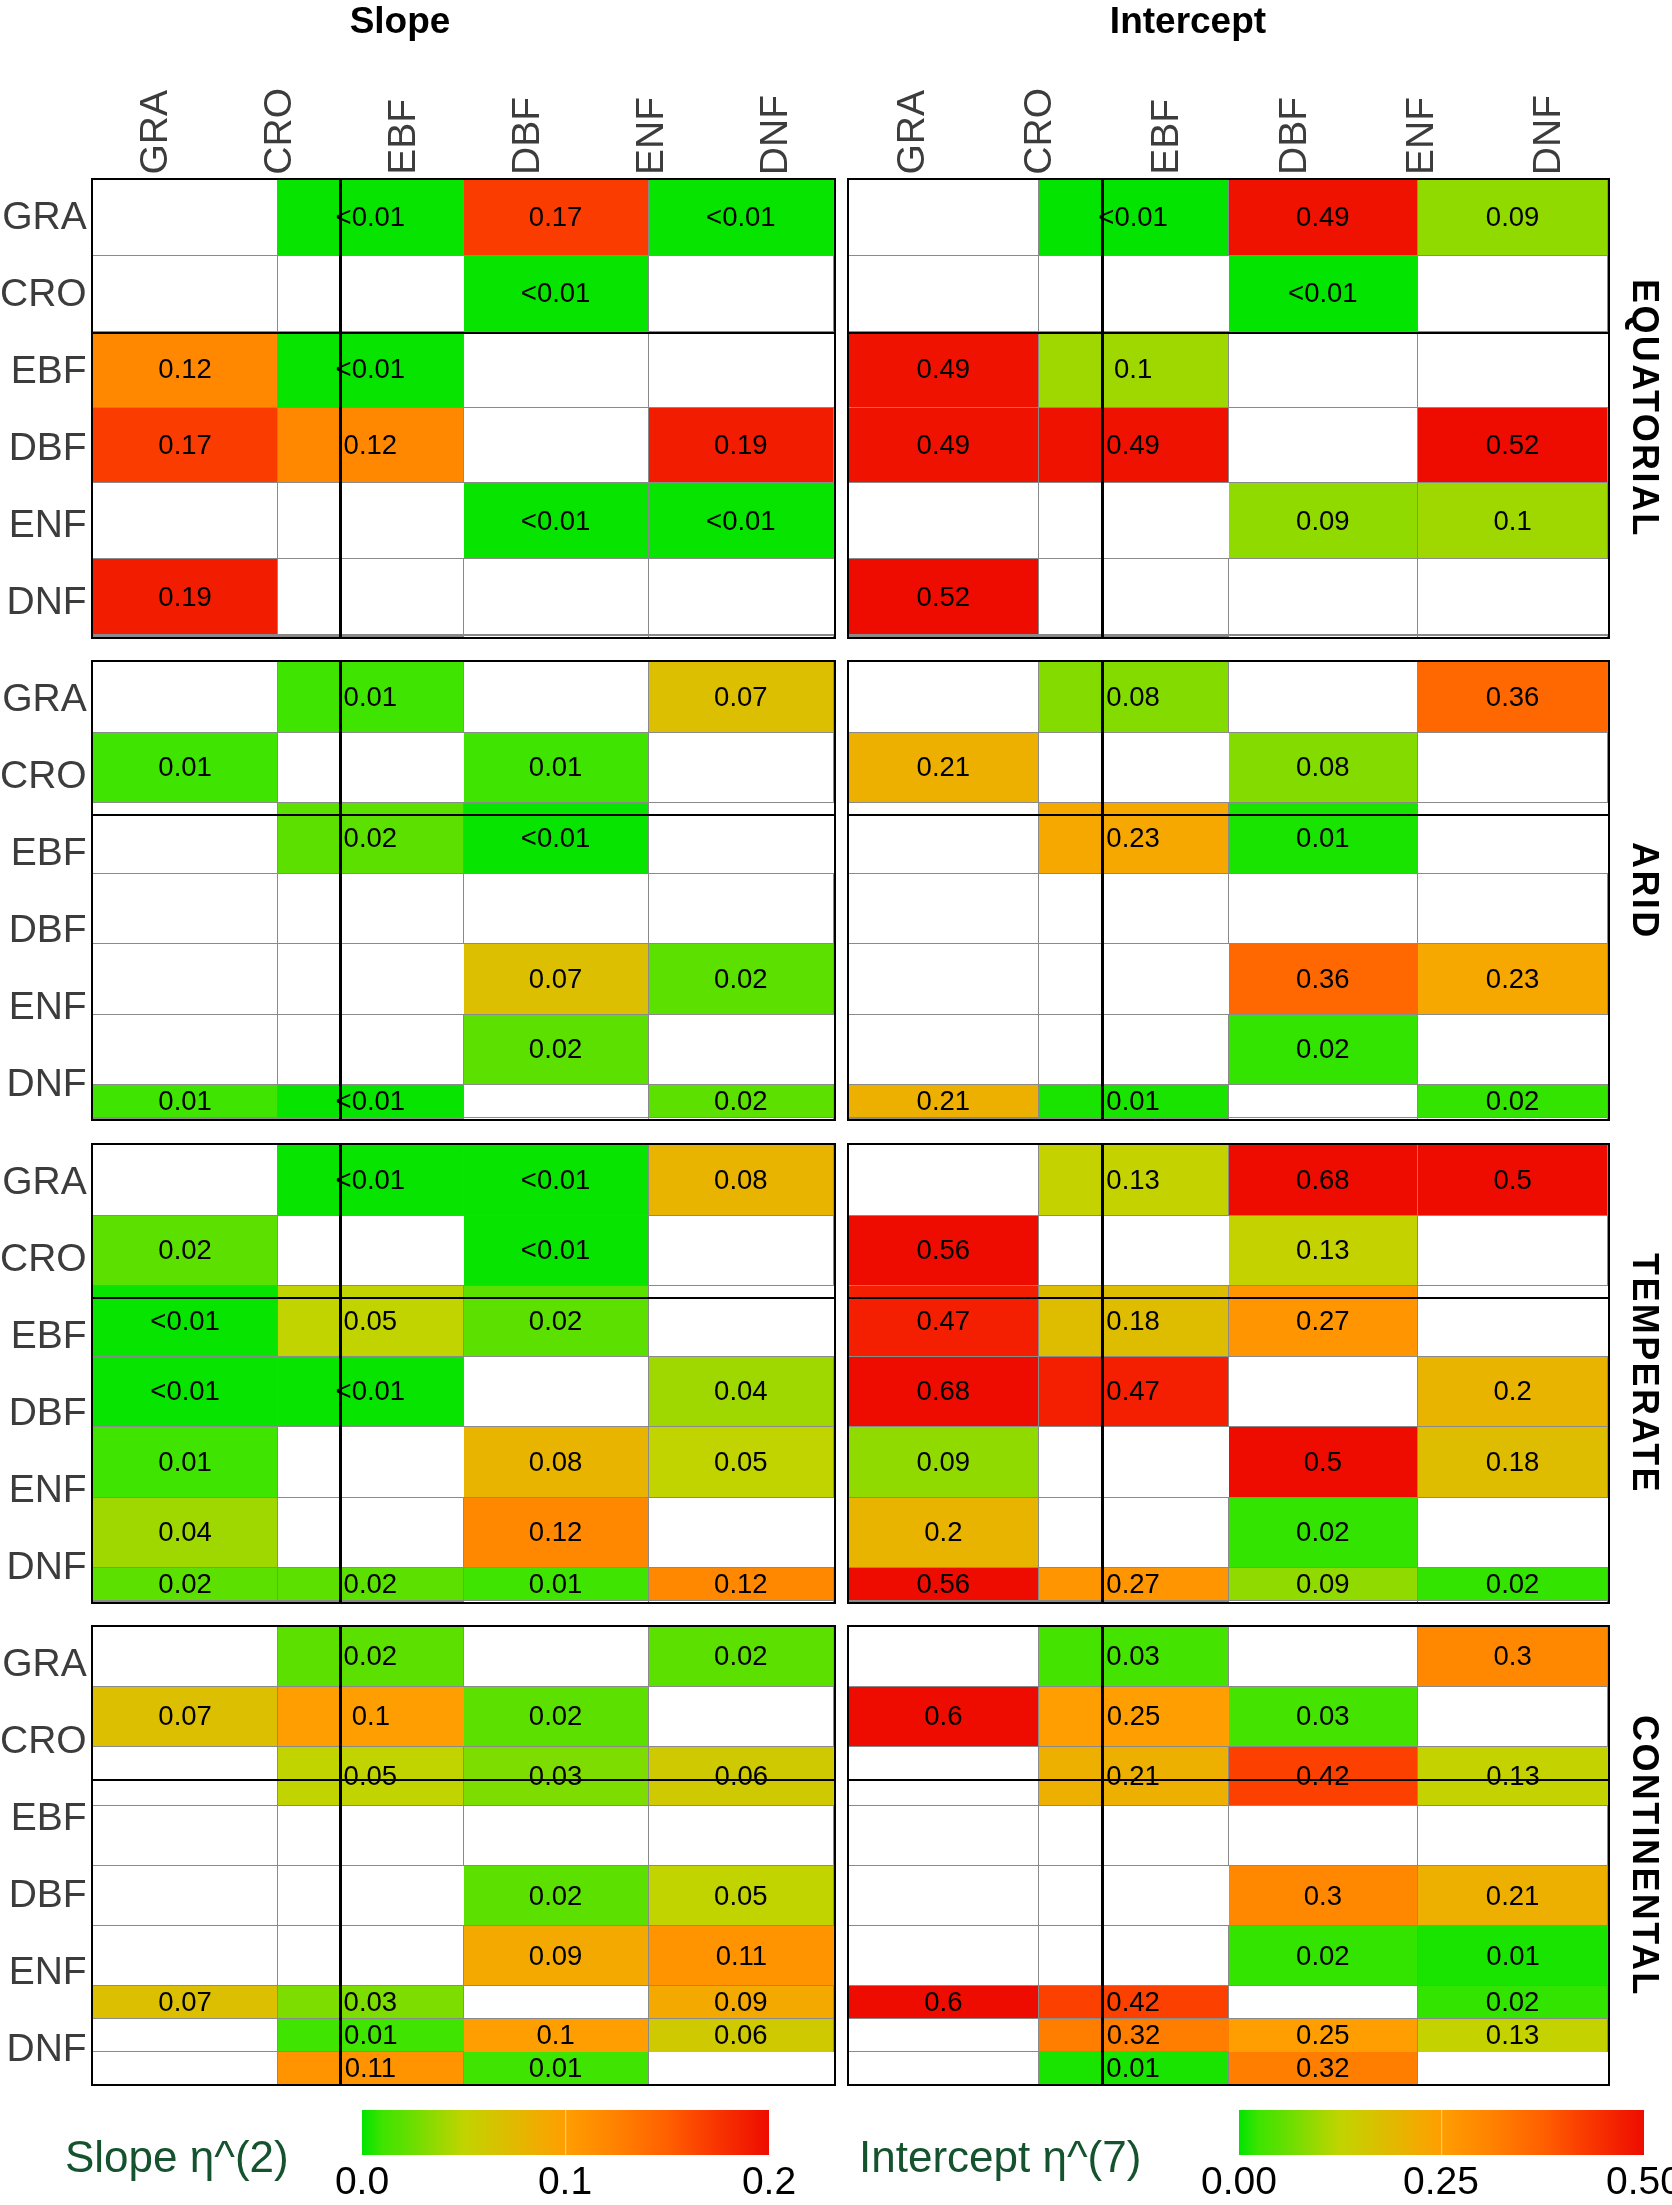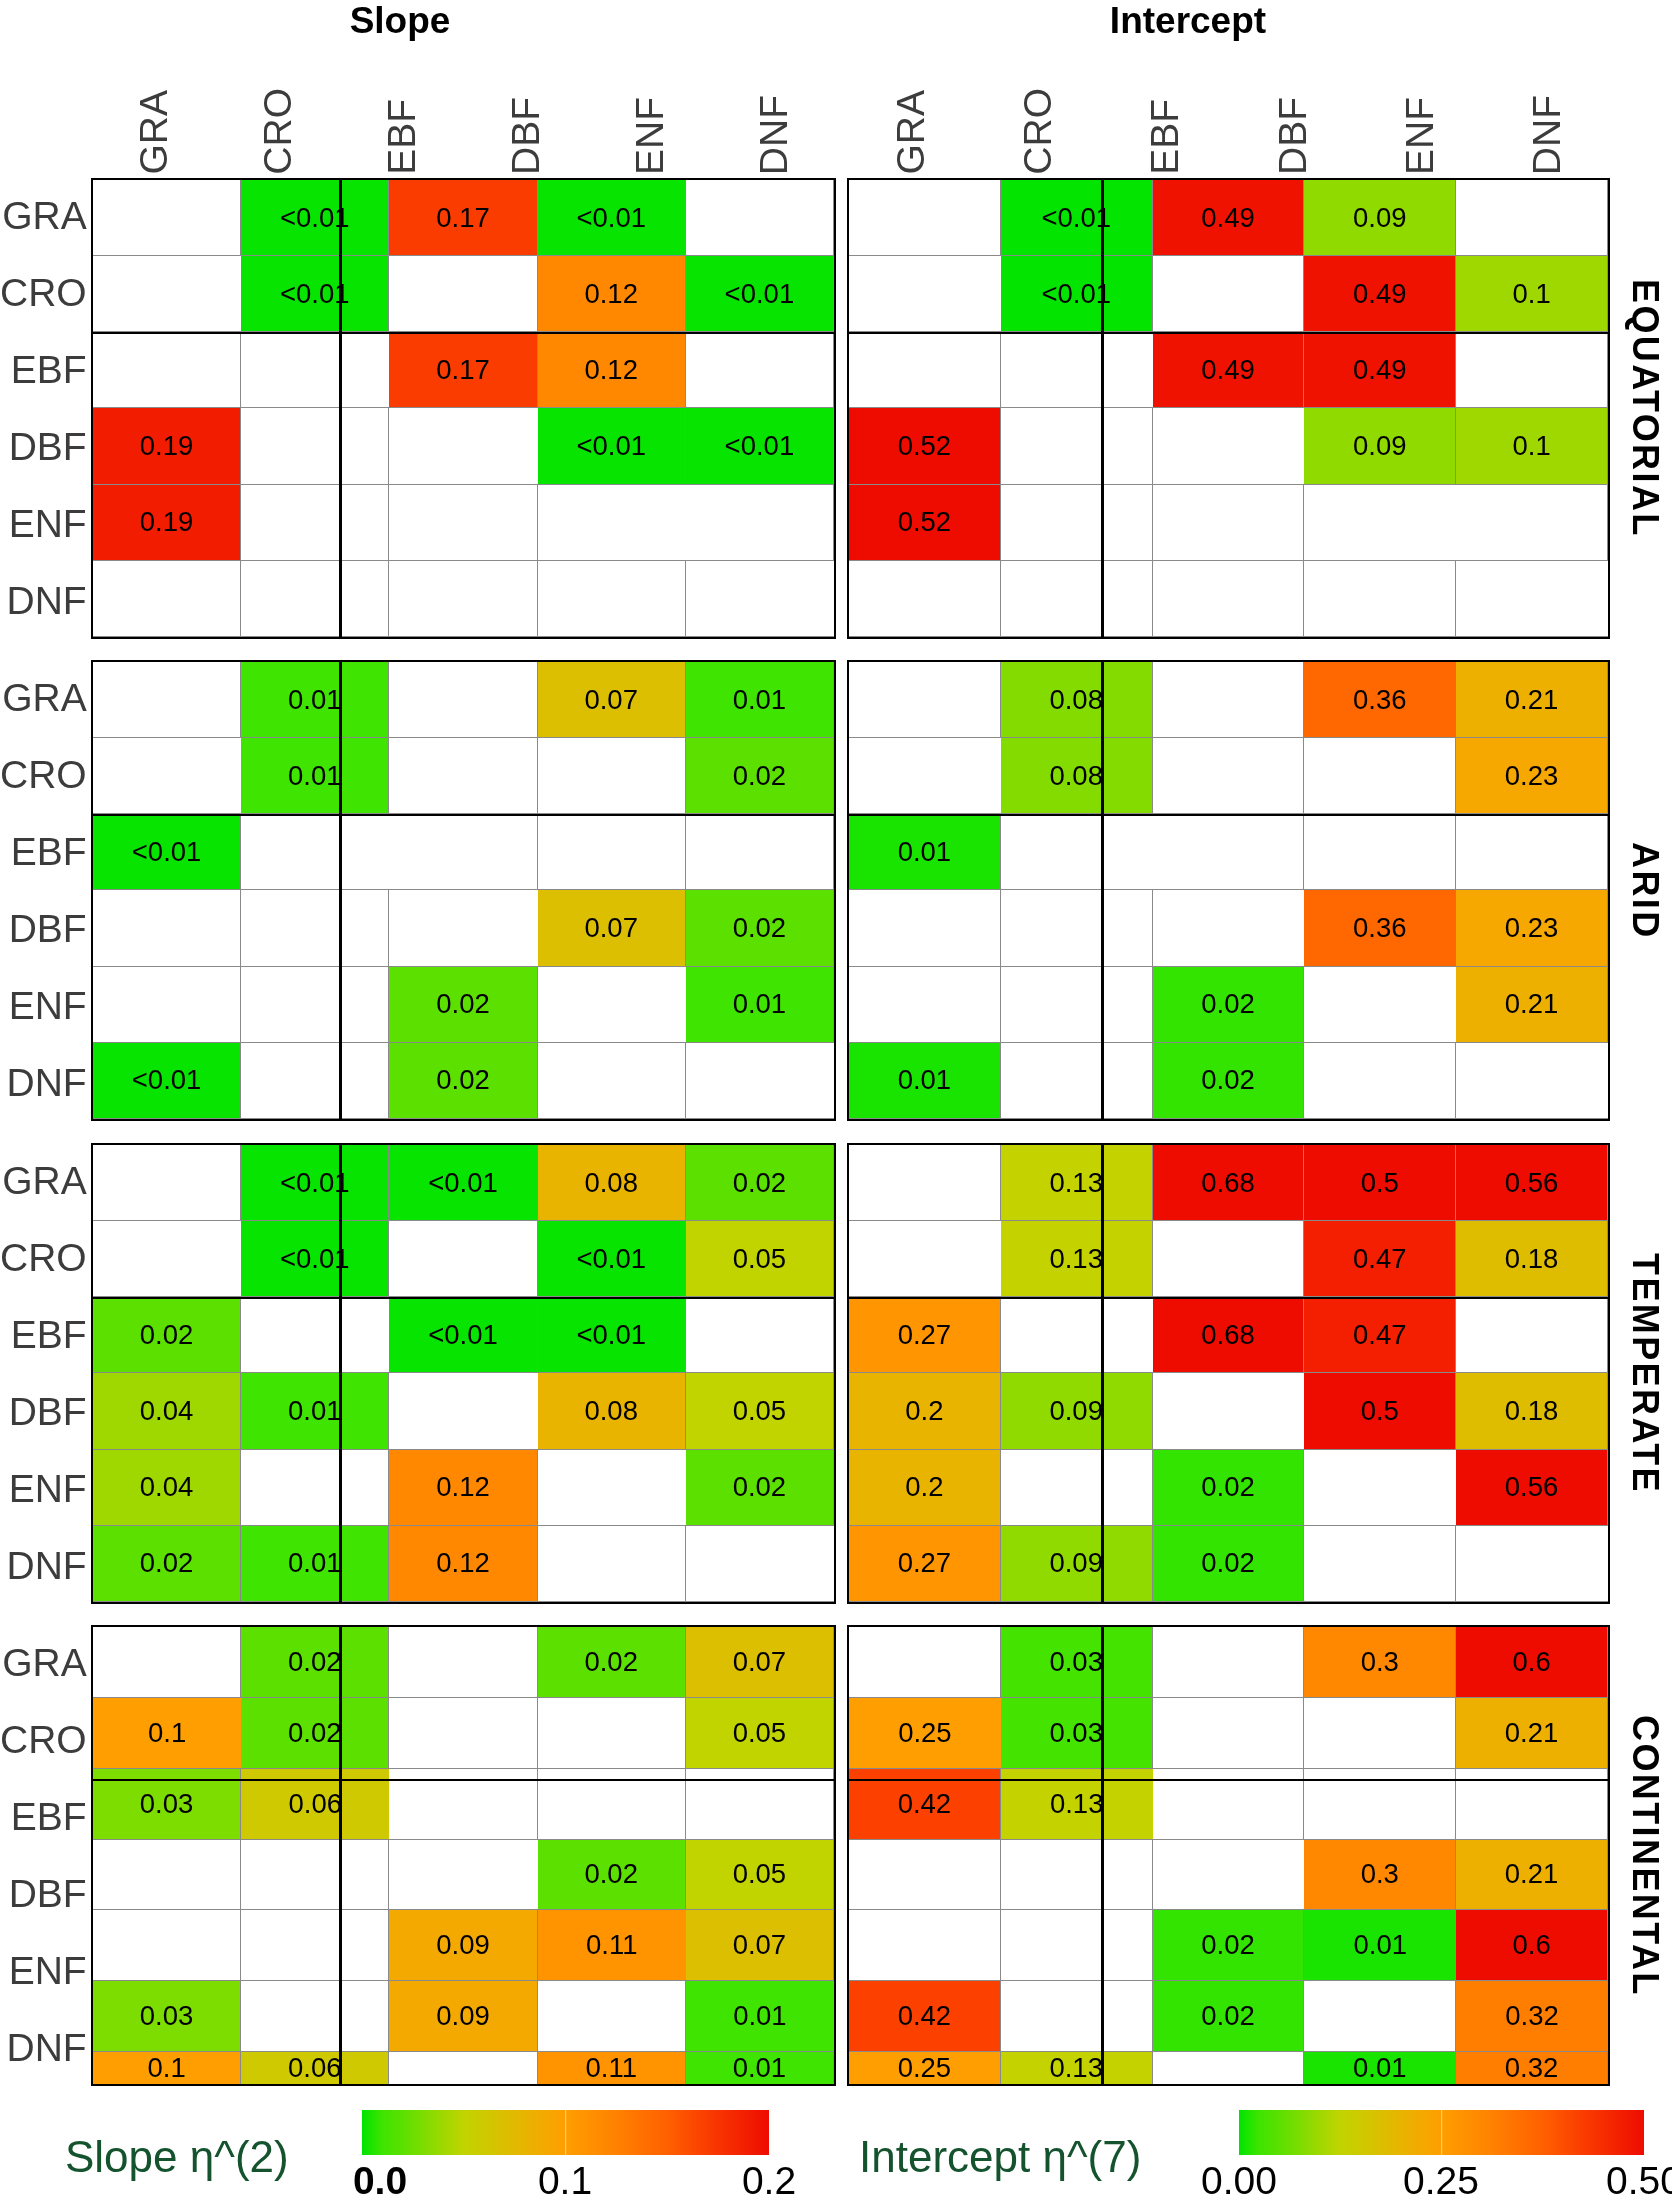--- a/index.html
+++ b/index.html
@@ -17,21 +17,21 @@
     writing-mode:vertical-rl; transform:rotate(180deg);
     font-size:39px; color:#3c3c3c; line-height:1;
   }
   .row-labels { position:absolute; display:grid; grid-template-rows:repeat(6,1fr); }
   .row-label {
     display:flex; align-items:center; justify-content:flex-end;
     padding-right:6.5px; font-size:39px; color:#3c3c3c;
   }
   .matrix {
     position:absolute; border:2.4px solid #000; box-sizing:border-box;
-    display:grid; grid-template-columns:repeat(5,1fr); grid-template-rows:repeat(6,1fr);
+    display:grid; grid-template-columns:repeat(4,1fr); grid-template-rows:repeat(6,1fr);
     background:#fff;
   }
   .cell {
     border-right:0.8px solid #8a8a8a; border-bottom:0.8px solid #8a8a8a;
     display:flex; align-items:center; justify-content:center;
     font-size:27.5px; color:#000;
   }
   .cell.last-col { border-right:none; }
   .cell.last-row { border-bottom:none; }
   .sep-v { position:absolute; top:0; bottom:0; width:2.4px; background:#000; z-index:2; }
@@ -465,20 +465,20 @@
       <div class="cell last-col" style="background: rgb(255, 126, 0);">0.32</div>
       <div class="cell last-row" style="background: rgb(255, 158, 0);">0.25</div>
       <div class="cell last-row" style="background: rgb(196, 210, 0);">0.13</div>
       <div class="cell last-row"></div>
       <div class="cell last-row" style="background: rgb(25, 228, 0);">0.01</div>
       <div class="cell last-row" style="background: rgb(255, 126, 0);">0.32</div>
       <div class="cell last-col last-row"></div>
       <div class="sep-v" style="left: calc(33.333% - 0.8px);"></div>
       <div class="sep-h" style="top: calc(33.333% - 0.8px);"></div>
     </div>
-    <div class="legend-tick" style="left: 380px; top: 2159px; font-weight: bold;">0.0</div>
+    <div class="legend-tick" style="left: 362px; top: 2159px;">0.0</div>
     <div class="legend-tick" style="left: 565px; top: 2159px;">0.1</div>
     <div class="legend-tick" style="left: 769px; top: 2159px;">0.2</div>
     <div class="legend-tick" style="left: 1239px; top: 2159px;">0.00</div>
     <div class="legend-tick" style="left: 1441px; top: 2159px;">0.25</div>
     <div class="legend-tick" style="left: 1644px; top: 2159px;">0.50</div>
   </div>
 
 
 </body></html>

